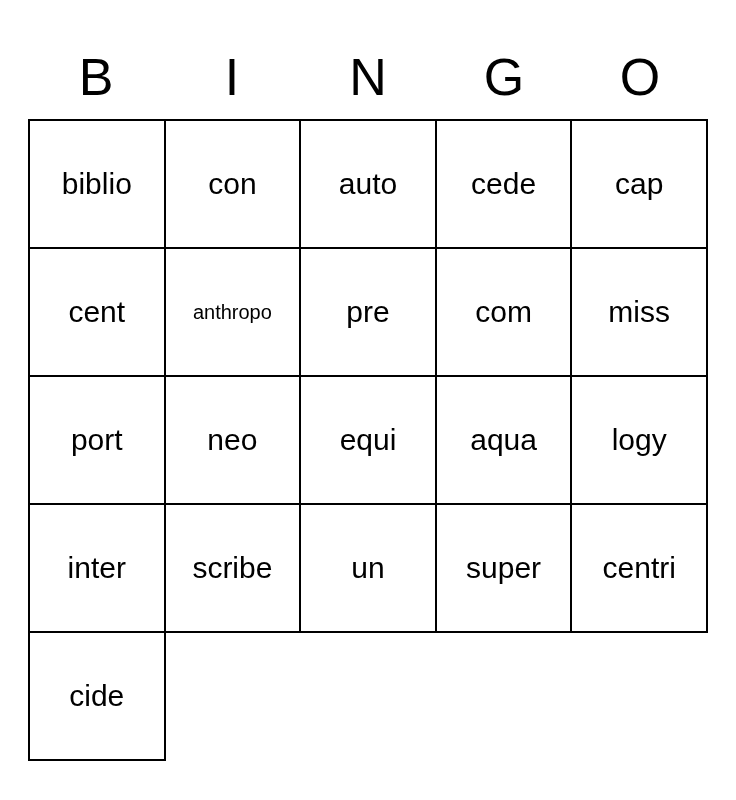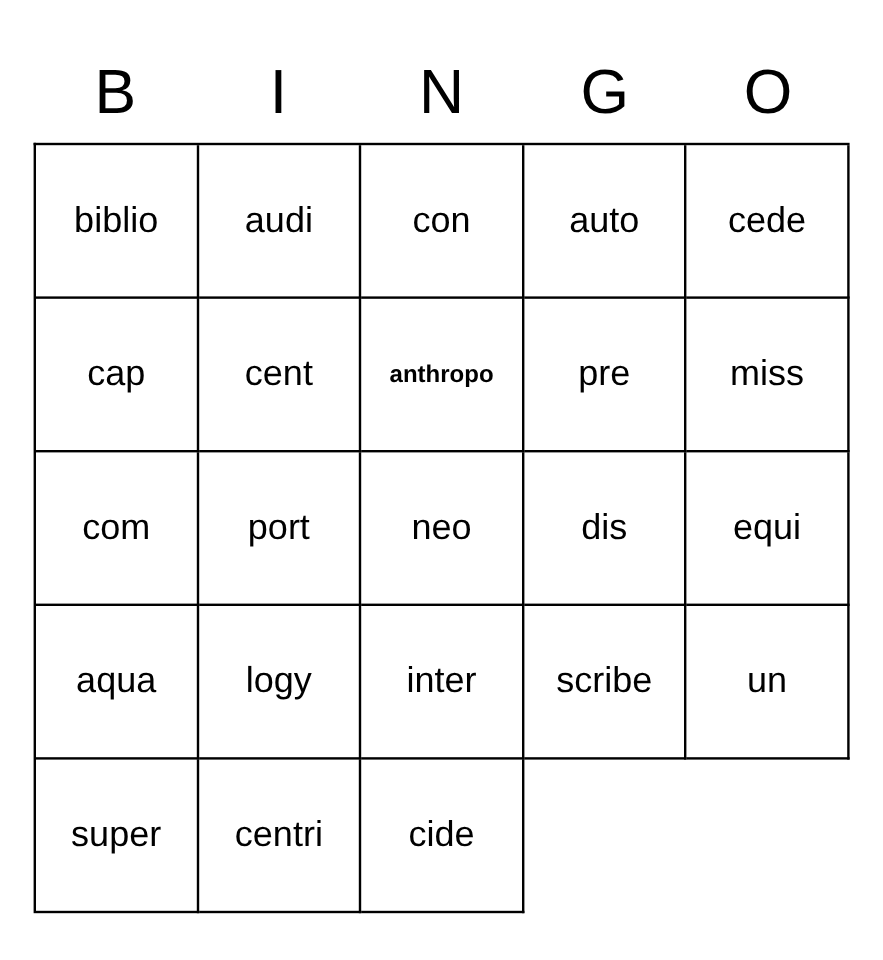--- a/index.html
+++ b/index.html
@@ -59,49 +59,46 @@
       height: 128px;
       font-size: 30px;
       font-family: Arial, sans-serif;
       color: #000;
       text-align: center;
       padding: 4px;
     }
 
     .bingo-cell.small-text {
       font-size: 20px;
-      font-weight: bold;
     }
   </style>
 </head>
 <body>
 
 <div class="bingo-container">
   <div class="bingo-header">
   <div class="header-cell">B</div>
       <div class="header-cell">I</div>
       <div class="header-cell">N</div>
       <div class="header-cell">G</div>
       <div class="header-cell">O</div>
     </div>
   <div class="bingo-grid">
   <div class="bingo-cell">biblio</div>
-      <div class="bingo-cell">audi</div>
       <div class="bingo-cell">con</div>
       <div class="bingo-cell">auto</div>
       <div class="bingo-cell">cede</div>
       <div class="bingo-cell">cap</div>
       <div class="bingo-cell">cent</div>
       <div class="bingo-cell small-text">anthropo</div>
       <div class="bingo-cell">pre</div>
+      <div class="bingo-cell">com</div>
       <div class="bingo-cell">miss</div>
-      <div class="bingo-cell">com</div>
       <div class="bingo-cell">port</div>
       <div class="bingo-cell">neo</div>
-      <div class="bingo-cell">dis</div>
       <div class="bingo-cell">equi</div>
       <div class="bingo-cell">aqua</div>
       <div class="bingo-cell">logy</div>
       <div class="bingo-cell">inter</div>
       <div class="bingo-cell">scribe</div>
       <div class="bingo-cell">un</div>
       <div class="bingo-cell">super</div>
       <div class="bingo-cell">centri</div>
       <div class="bingo-cell">cide</div>
     </div>

